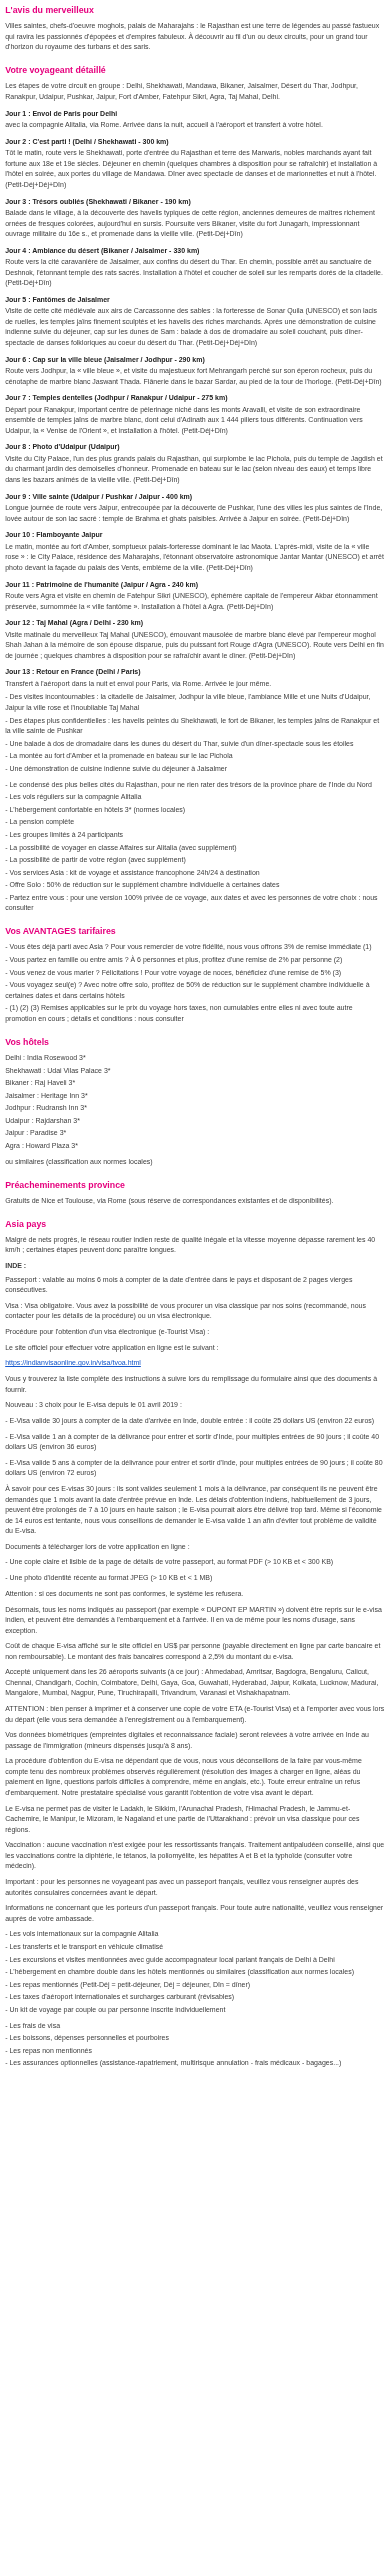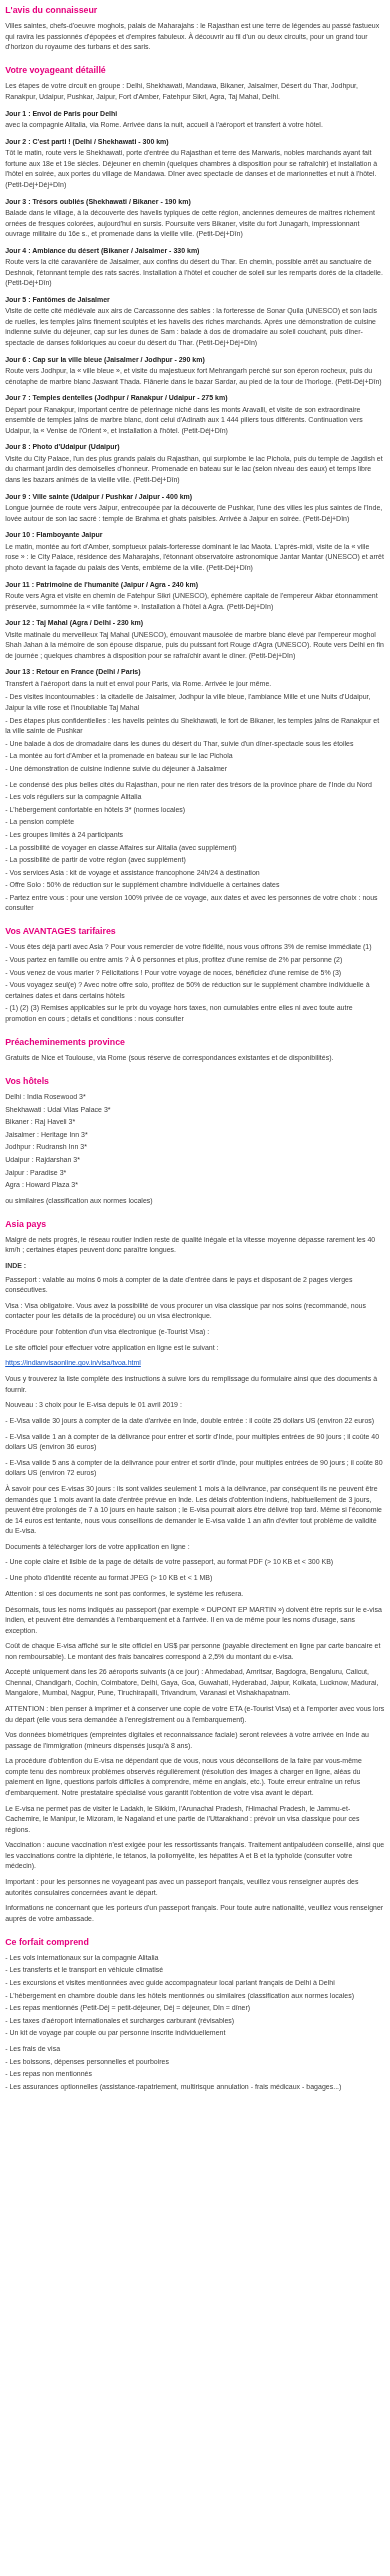--- a/index.html
+++ b/index.html
@@ -50,21 +50,21 @@
     word-break:break-all;
   }
   .note{margin-top:2.1px;}
 </style>
 </head>
 <body>
 
 <div class="page">
 
   <section>
-    <h2>L'avis du connaisseur</h2>
+    <h2>L'avis du merveilleux</h2>
     <p>Villes saintes, chefs-d'oeuvre moghols, palais de Maharajahs : le Rajasthan est une terre de légendes au passé fastueux qui ravira les passionnés d'épopées et d'empires fabuleux. À découvrir au fil d'un ou deux circuits, pour un grand tour d'horizon du royaume des turbans et des saris.</p>
   </section>
 
   <section>
     <h2>Votre voyageant détaillé</h2>
     <p class="intro">Les étapes de votre circuit en groupe : Delhi, Shekhawati, Mandawa, Bikaner, Jaisalmer, Désert du Thar, Jodhpur, Ranakpur, Udaipur, Pushkar, Jaipur, Fort d'Amber, Fatehpur Sikri, Agra, Taj Mahal, Delhi.</p>
     <div>
 
         <div class="day">
           <h3 class="day-title">Jour 1 : Envol de Paris pour Delhi</h3>
@@ -167,38 +167,38 @@
 
     <li>Vous êtes déjà parti avec Asia ? Pour vous remercier de votre fidélité, nous vous offrons 3% de remise immédiate (1)</li>
         <li>Vous partez en famille ou entre amis ? À 6 personnes et plus, profitez d'une remise de 2% par personne (2)</li>
         <li>Vous venez de vous marier ? Félicitations ! Pour votre voyage de noces, bénéficiez d'une remise de 5% (3)</li>
         <li>Vous voyagez seul(e) ? Avec notre offre solo, profitez de 50% de réduction sur le supplément chambre individuelle à certaines dates et dans certains hôtels</li>
         <li>(1) (2) (3) Remises applicables sur le prix du voyage hors taxes, non cumulables entre elles ni avec toute autre promotion en cours ; détails et conditions : nous consulter</li>
       </ul>
   </section>
 
   <section>
-    <h2>Préacheminements province</h2>
-    <p>Gratuits de Nice et Toulouse, via Rome (sous réserve de correspondances existantes et de disponibilités).</p>
-  </section>
-
-  <section>
     <h2>Vos hôtels</h2>
     <ul class="plain">
 
     <li>Delhi : India Rosewood 3*</li>
         <li>Shekhawati : Udai Vilas Palace 3*</li>
         <li>Bikaner : Raj Haveli 3*</li>
         <li>Jaisalmer : Heritage Inn 3*</li>
         <li>Jodhpur : Rudransh Inn 3*</li>
         <li>Udaipur : Rajdarshan 3*</li>
         <li>Jaipur : Paradise 3*</li>
         <li>Agra : Howard Plaza 3*</li>
       </ul>
     <p class="note">ou similaires (classification aux normes locales)</p>
+  </section>
+
+  <section>
+    <h2>Préacheminements province</h2>
+    <p>Gratuits de Nice et Toulouse, via Rome (sous réserve de correspondances existantes et de disponibilités).</p>
   </section>
 
   <section>
     <h2>Asia pays</h2>
     <p>Malgré de nets progrès, le réseau routier indien reste de qualité inégale et la vitesse moyenne dépasse rarement les 40 km/h ; certaines étapes peuvent donc paraître longues.</p>
   </section>
 
   <section>
     <div>
 
@@ -225,21 +225,20 @@
         <p class="para">Vos données biométriques (empreintes digitales et reconnaissance faciale) seront relevées à votre arrivée en Inde au passage de l'immigration (mineurs dispensés jusqu'à 8 ans).</p>
         <p class="para">La procédure d'obtention du E-visa ne dépendant que de vous, nous vous déconseillons de la faire par vous-même compte tenu des nombreux problèmes observés régulièrement (résolution des images à charger en ligne, aléas du paiement en ligne, questions parfois difficiles à comprendre, même en anglais, etc.). Toute erreur entraîne un refus d'embarquement. Notre prestataire spécialisé vous garantit l'obtention de votre visa avant le départ.</p>
         <p class="para">Le E-visa ne permet pas de visiter le Ladakh, le Sikkim, l'Arunachal Pradesh, l'Himachal Pradesh, le Jammu-et-Cachemire, le Manipur, le Mizoram, le Nagaland et une partie de l'Uttarakhand : prévoir un visa classique pour ces régions.</p>
         <p class="para">Vaccination : aucune vaccination n'est exigée pour les ressortissants français. Traitement antipaludéen conseillé, ainsi que les vaccinations contre la diphtérie, le tétanos, la poliomyélite, les hépatites A et B et la typhoïde (consulter votre médecin).</p>
         <p class="para">Important : pour les personnes ne voyageant pas avec un passeport français, veuillez vous renseigner auprès des autorités consulaires concernées avant le départ.</p>
         <p class="para">Informations ne concernant que les porteurs d'un passeport français. Pour toute autre nationalité, veuillez vous renseigner auprès de votre ambassade.</p>
       </div>
   </section>
 
   <section>
-    <h2>Ce forfait comprend</h2>
     <ul>
 
     <li>Les vols internationaux sur la compagnie Alitalia</li>
         <li>Les transferts et le transport en véhicule climatisé</li>
         <li>Les excursions et visites mentionnées avec guide accompagnateur local parlant français de Delhi à Delhi</li>
         <li>L'hébergement en chambre double dans les hôtels mentionnés ou similaires (classification aux normes locales)</li>
         <li>Les repas mentionnés (Petit-Déj = petit-déjeuner, Déj = déjeuner, Dîn = dîner)</li>
         <li>Les taxes d'aéroport internationales et surcharges carburant (révisables)</li>
         <li>Un kit de voyage par couple ou par personne inscrite individuellement</li>
       </ul>

